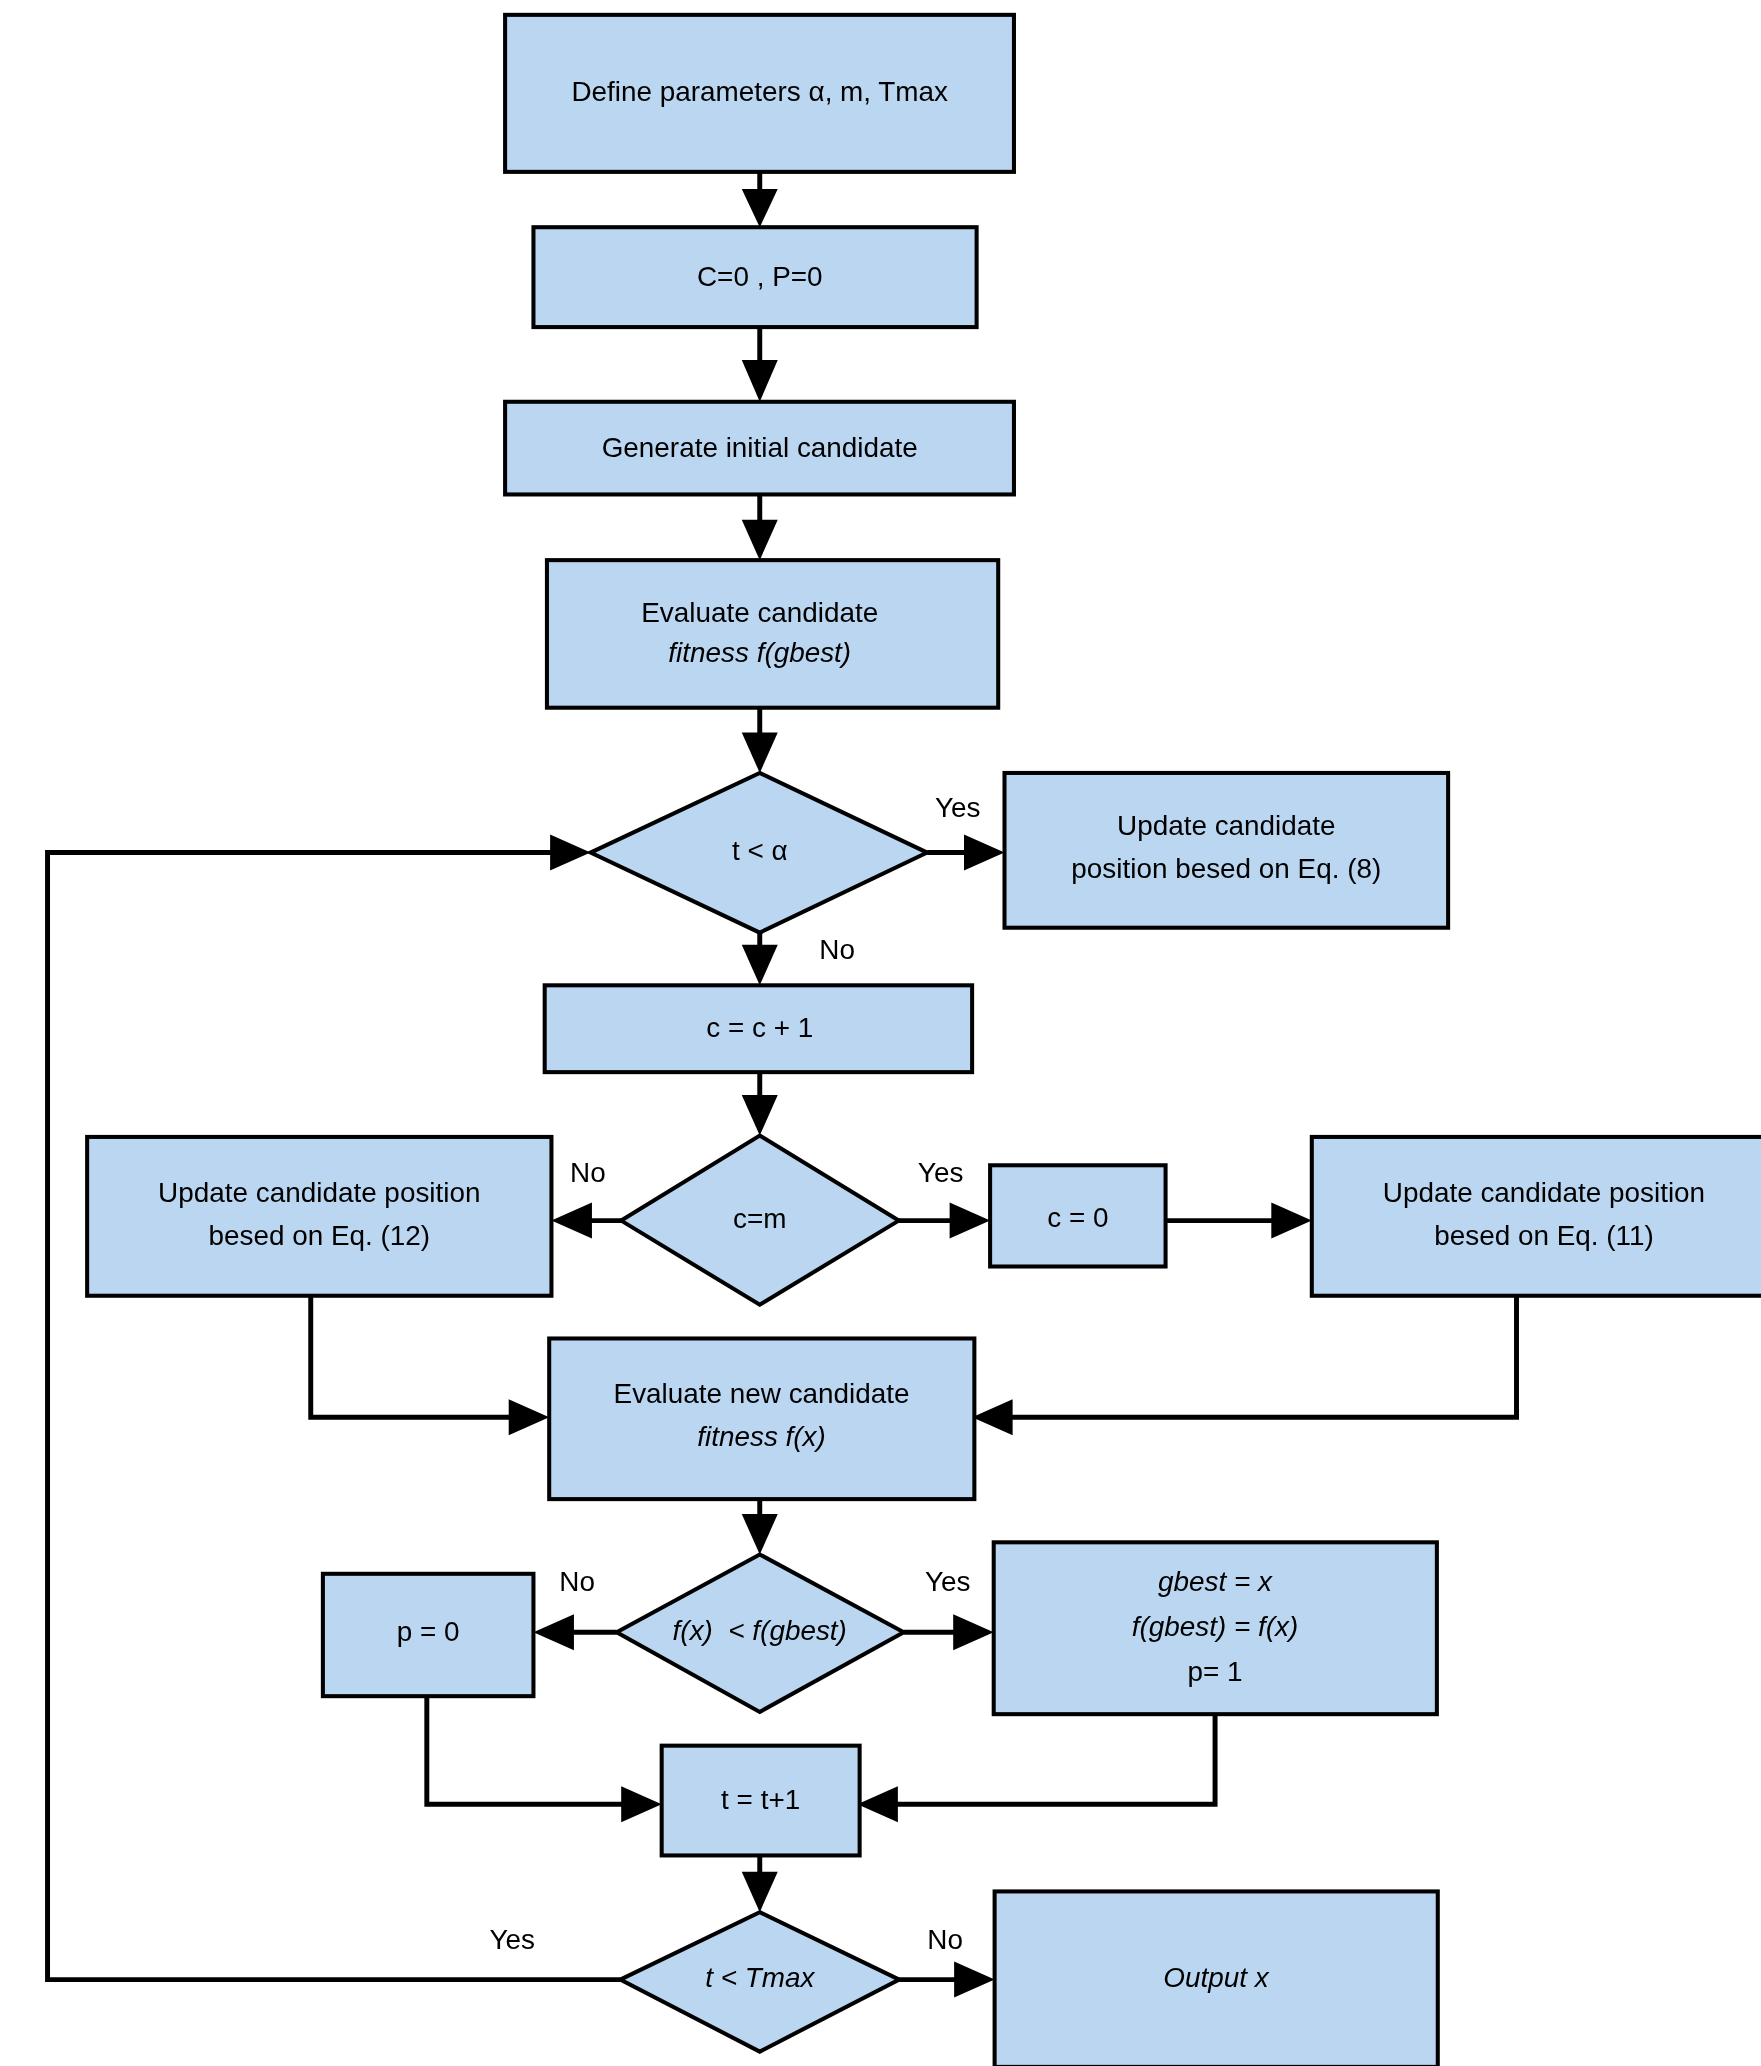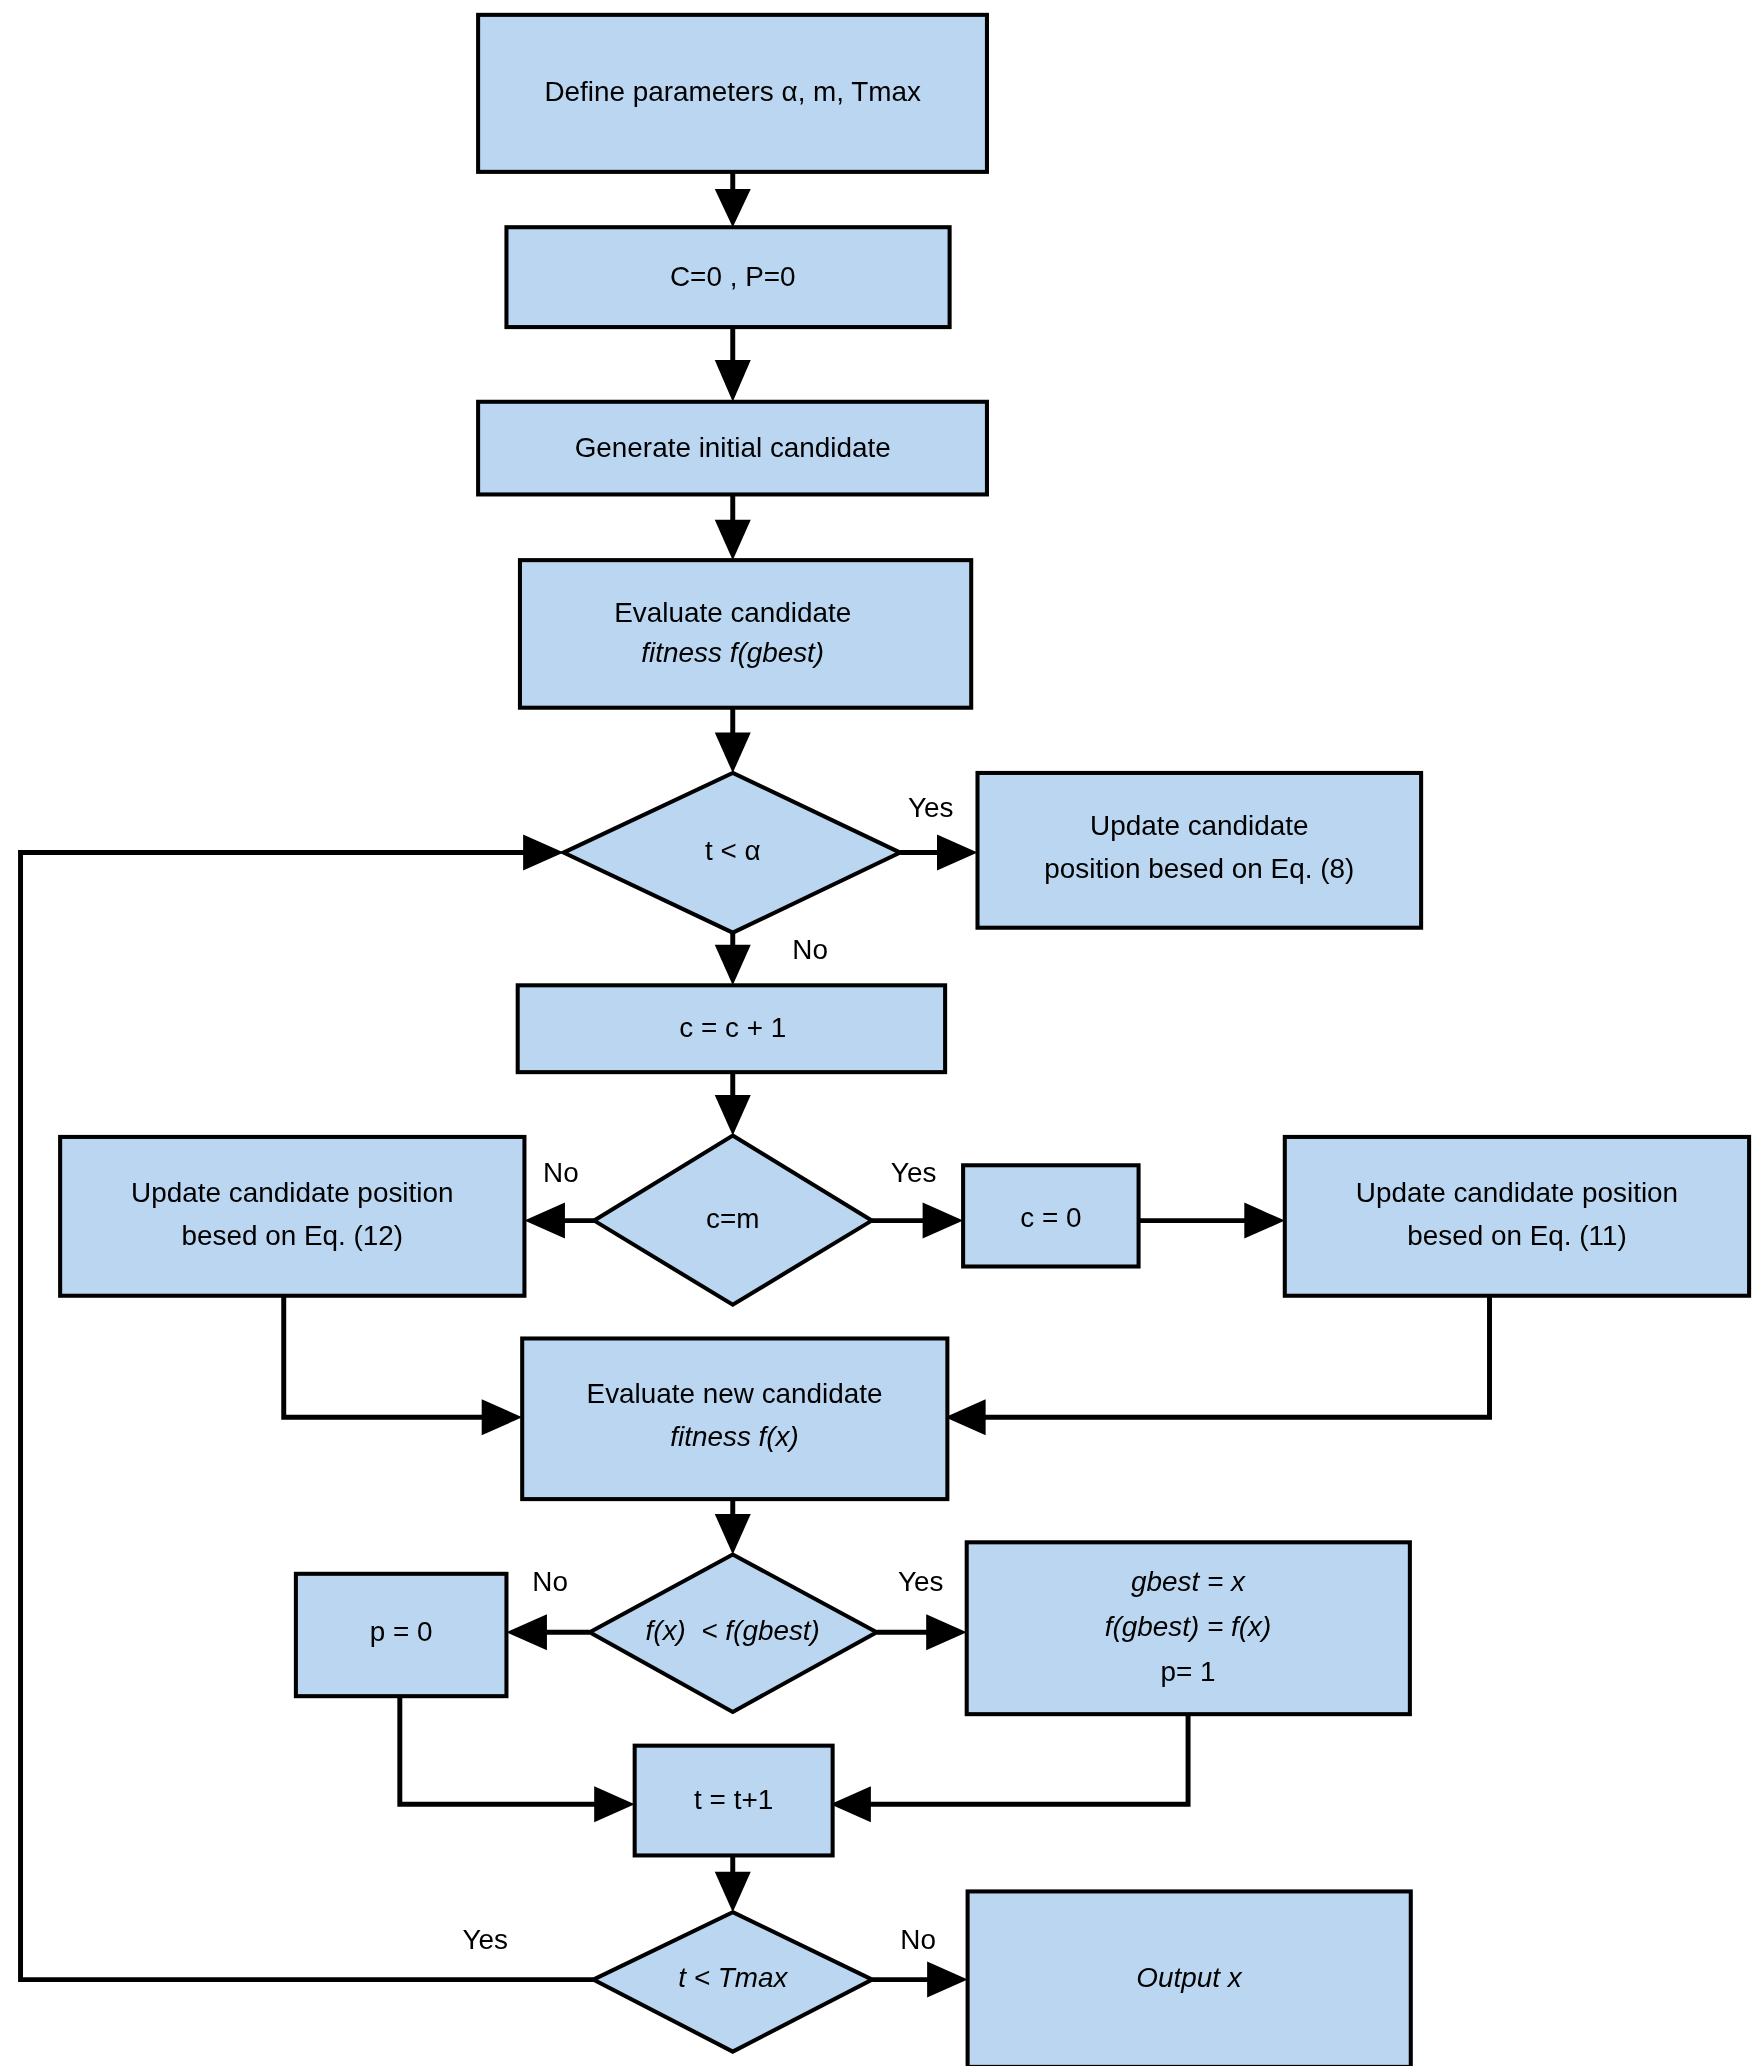--- a/index.html
+++ b/index.html
@@ -10,20 +10,21 @@
   body {
     width: 1762px;
     height: 2066px;
     font-family: "Liberation Sans", sans-serif;
     overflow: hidden;
   }
   #flowchart-root {
     position: relative;
     width: 1590px;
     height: 2066px;
+    margin-left: 27px;
   }
   svg#flow-svg {
     display: block;
     width: 1762px;
     height: 2066px;
   }
   .node-shape {
     fill: #bad6f0;
     stroke: #000000;
     stroke-width: 9;

